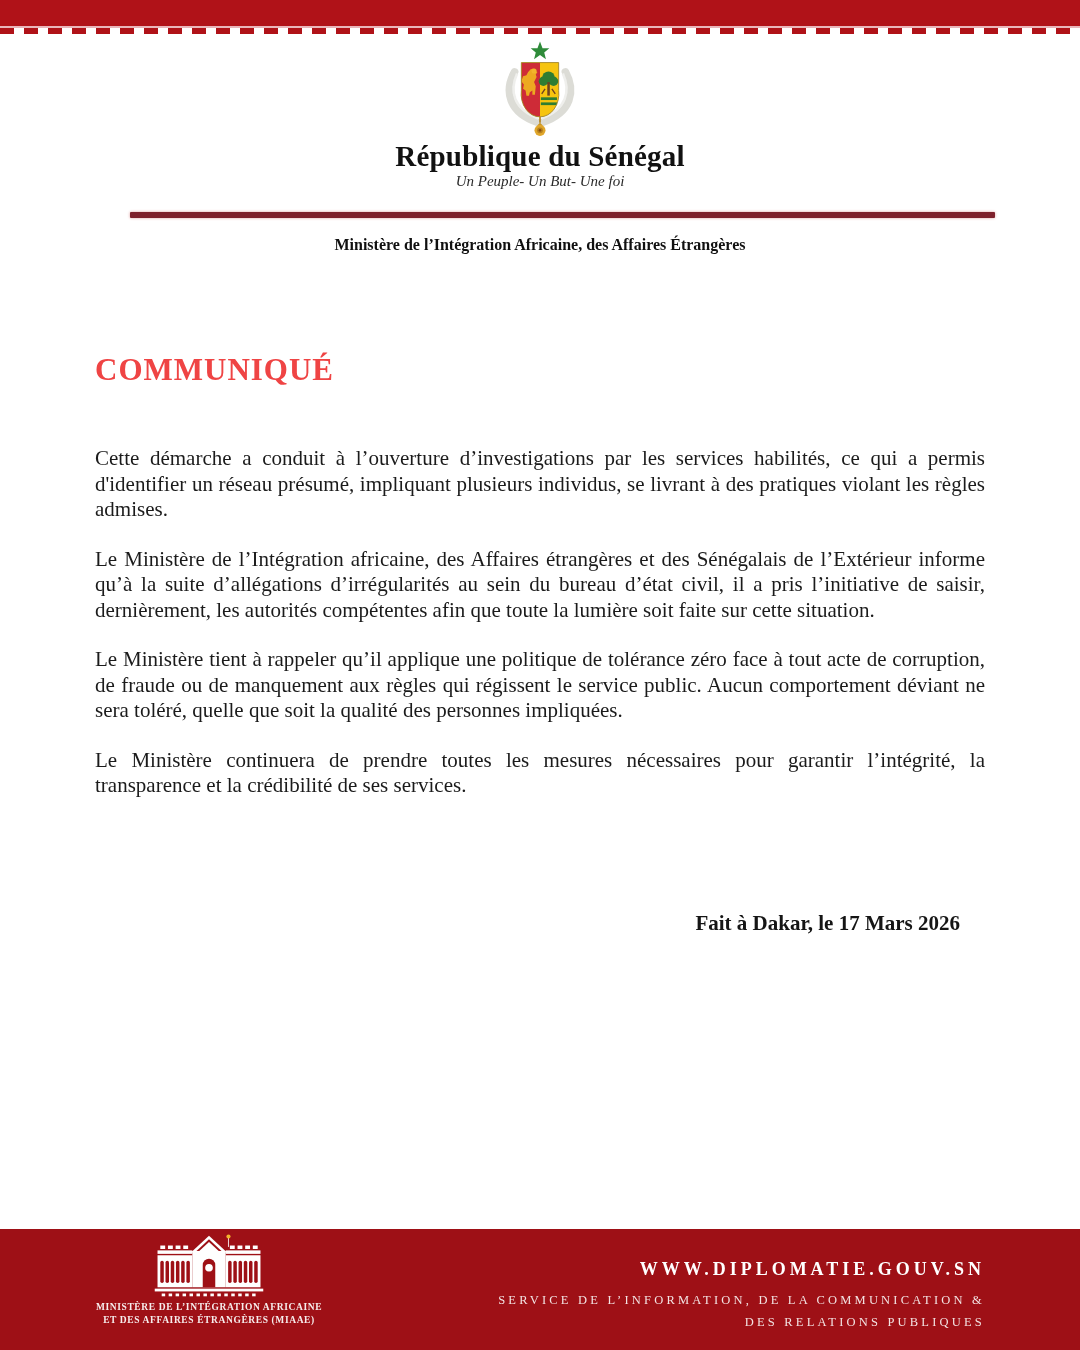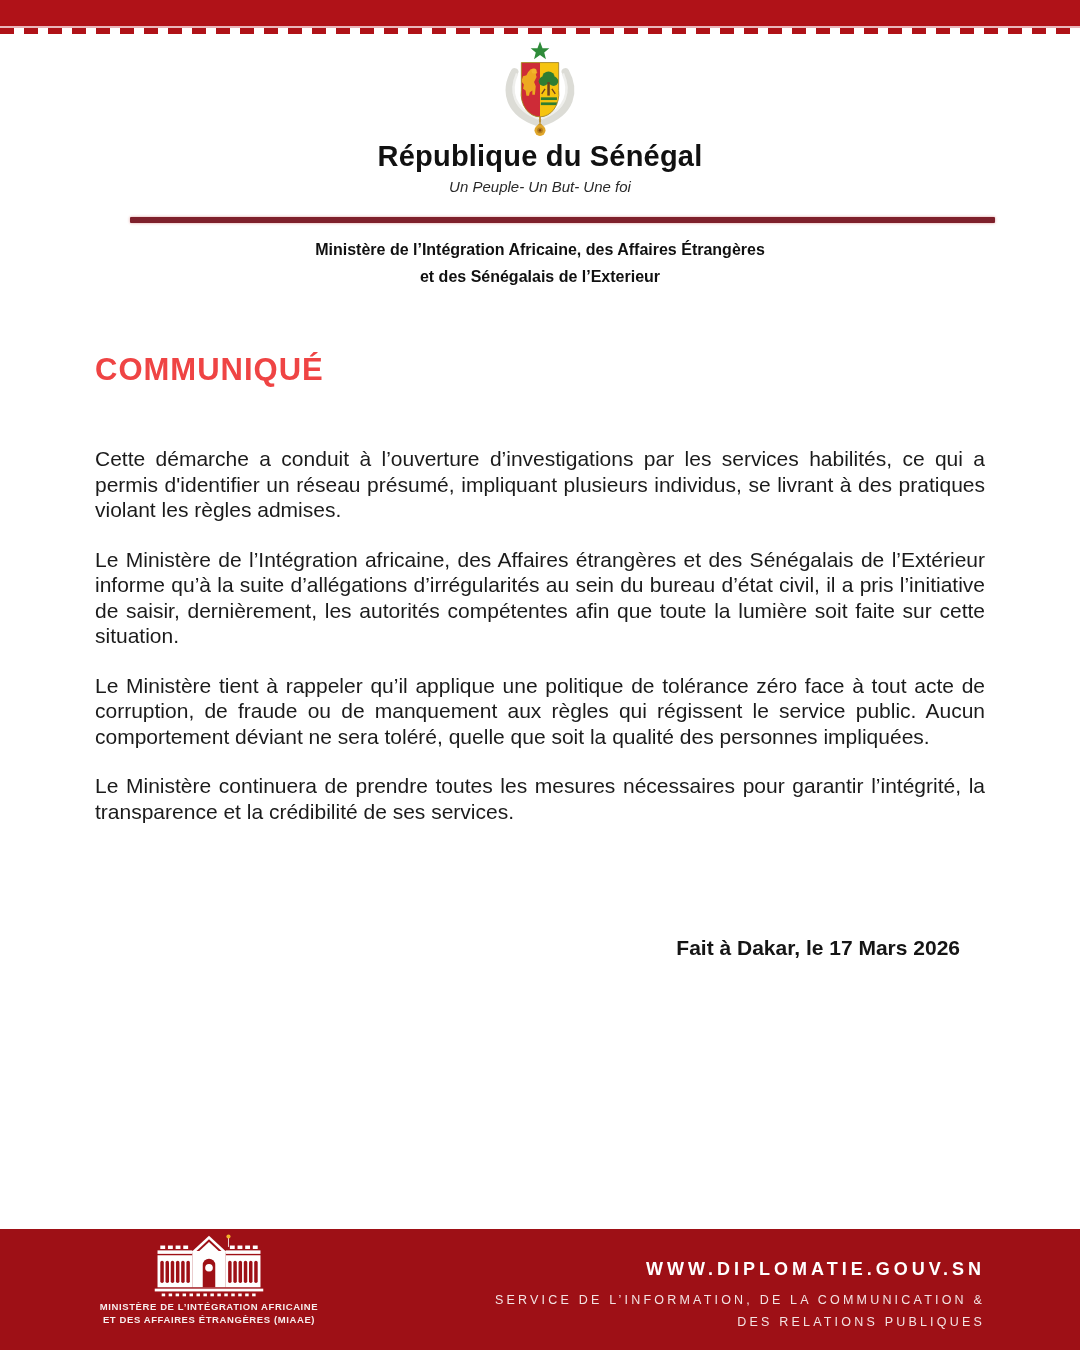--- a/index.html
+++ b/index.html
@@ -1,32 +1,32 @@
 <!DOCTYPE html>
 <html lang="fr"><head>
 <meta charset="utf-8">
 <style>
   html,body{margin:0;padding:0;background:#ffffff;}
   .page{
     position:relative;
     width:1080px;height:1350px;
     background:#ffffff;
     overflow:hidden;
-    font-family:Liberation Sans, sans-serif;
+    font-family:Liberation Serif, serif;
     color:#1c1c1c;
   }
   
   .topbar{position:absolute;top:0;left:0;width:100%;height:34px;}
   .topbar .solid{height:26px;background:#b01218;border-bottom:2px solid #e9b6ba;}
   .topbar .teeth{height:6px;background:repeating-linear-gradient(90deg,#b01218 0 14px,transparent 14px 24px);}
   
   .header{position:absolute;top:38px;left:0;width:100%;text-align:center;}
   .emblem{display:block;margin:0 auto;width:104px;height:100px;}
   .republic-title{margin:2px 0 0;font-size:29px;font-weight:bold;color:#111;letter-spacing:.2px;}
-  .motto{margin-top:5px;font-size:15px;font-style:italic;color:#2a2a2a;}
+  .motto{font-size:15px;font-style:italic;color:#2a2a2a;}
   .divider{margin:22px 85px 0 130px;height:6px;background:#7e202b;border-radius:1px;box-shadow:0 0 3px #d99;}
   .ministry{margin-top:13px;font-size:16px;font-weight:bold;line-height:27px;color:#101010;}
   
   .main{position:absolute;top:352px;left:95px;right:95px;}
   .doc-title{margin:0;font-size:31px;font-weight:bold;letter-spacing:1px;color:#ef4444;}
   .body-text{margin-top:58px;}
   .body-text p{
     margin:0 0 24px 0;
     font-size:21px;line-height:25.5px;
     text-align:justify;
@@ -88,21 +88,20 @@
       <polygon points="60,100 63,103 62,107 60,106 58,107 57,103" fill="#c79420"></polygon>
       <circle cx="60" cy="109" r="6.5" fill="#e0a62b"></circle>
       <circle cx="60" cy="109" r="3.5" fill="#b5821e"></circle>
       <circle cx="60" cy="109" r="1.5" fill="#8a4a12"></circle>
     </svg>
     <h1 class="republic-title">République du Sénégal</h1>
     <div class="motto">Un Peuple- Un But- Une foi</div>
     <div class="divider"></div>
     <div class="ministry">
       <div>Ministère de l’Intégration Africaine, des Affaires Étrangères</div>
-      <div>et des Sénégalais de l’Exterieur</div>
     </div>
   </div>
 
   <div class="main">
     <h2 class="doc-title">COMMUNIQUÉ</h2>
     <div class="body-text">
       <p>Cette démarche a conduit à l’ouverture d’investigations par les services habilités, ce qui a permis d'identifier un réseau présumé, impliquant plusieurs individus, se livrant à des pratiques violant les règles admises.</p>
       <p>Le Ministère de l’Intégration africaine, des Affaires étrangères et des Sénégalais de l’Extérieur informe qu’à la suite d’allégations d’irrégularités au sein du bureau d’état civil, il a pris l’initiative de saisir, dernièrement, les autorités compétentes afin que toute la lumière soit faite sur cette situation.</p>
       <p>Le Ministère tient à rappeler qu’il applique une politique de tolérance zéro face à tout acte de corruption, de fraude ou de manquement aux règles qui régissent le service public. Aucun comportement déviant ne sera toléré, quelle que soit la qualité des personnes impliquées.</p>
       <p>Le Ministère continuera de prendre toutes les mesures nécessaires pour garantir l’intégrité, la transparence et la crédibilité de ses services.</p>

